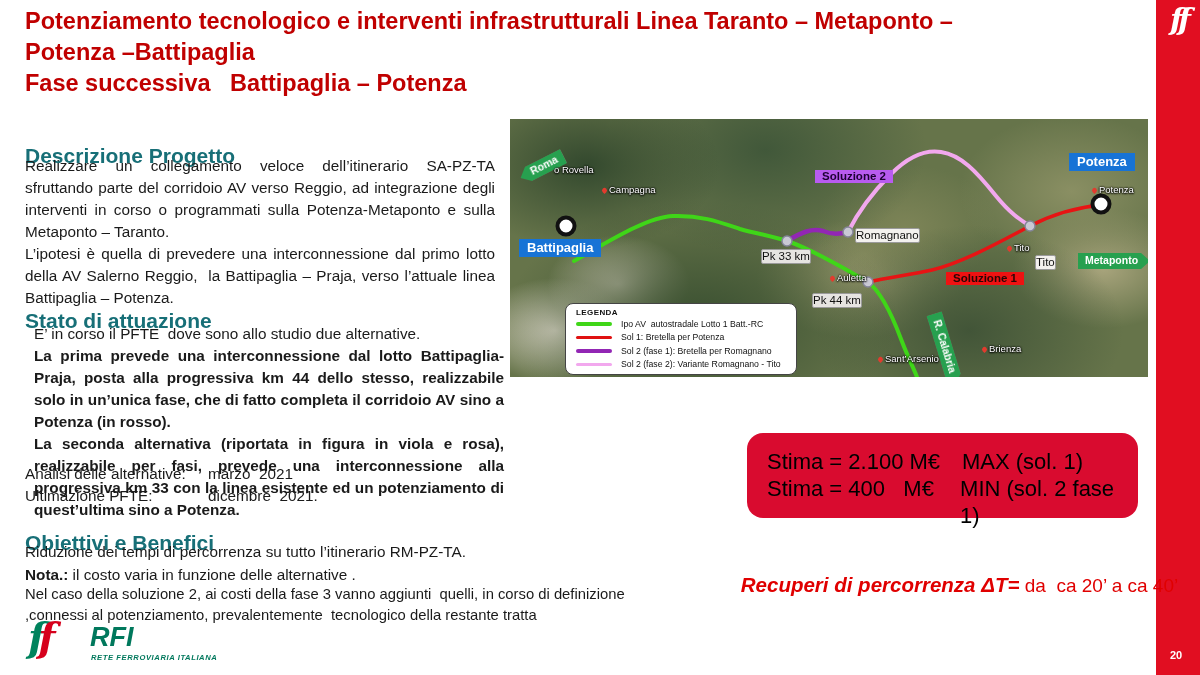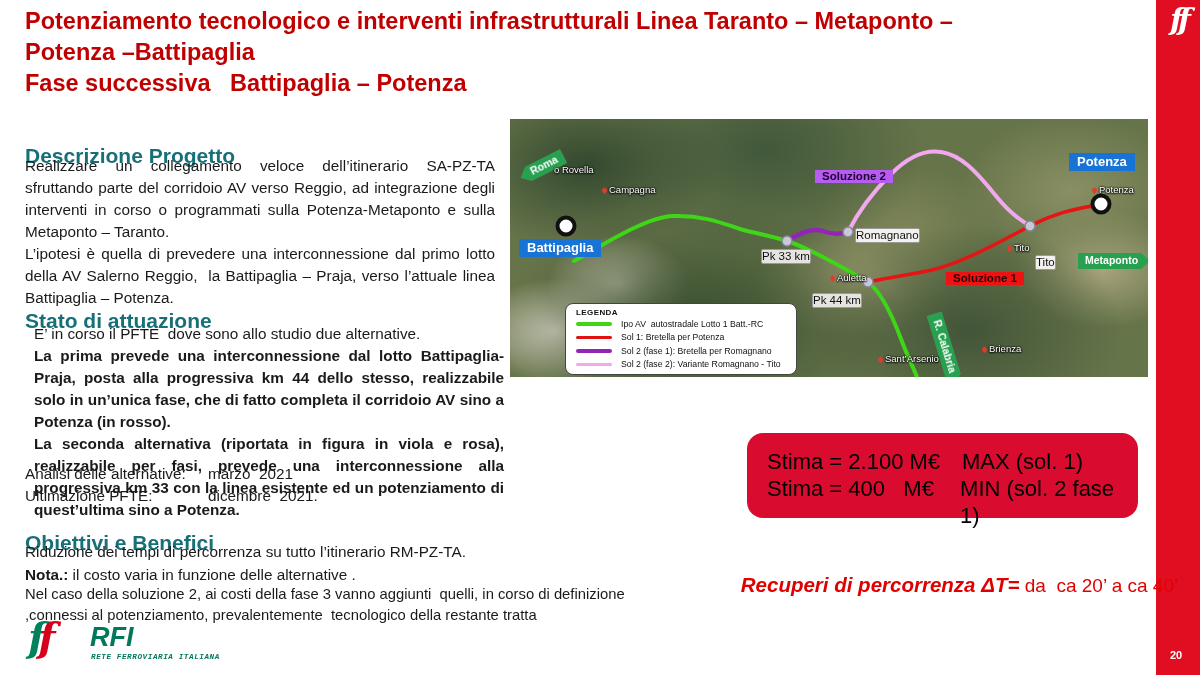--- a/index.html
+++ b/index.html
@@ -33,21 +33,21 @@
 
   
   .rfi{position:absolute;left:28px;top:617px;height:50px;}
   .rfi .mono{font-family:"DejaVu Serif",serif;font-style:italic;font-weight:700;
     font-size:40px;line-height:40px;letter-spacing:-7px;}
   .rfi .mono .f1{color:#00835d;}
   .rfi .mono .f2{color:#d6001c;}
   .rfi .txt{position:absolute;left:62px;top:7px;color:#00785c;font-style:italic;
     font-weight:700;font-size:27px;line-height:27px;}
   .rfi .sub{position:absolute;left:63px;top:36px;color:#00785c;font-style:italic;
-    font-weight:700;font-size:7.6px;letter-spacing:.6px;white-space:nowrap;font-family:Liberation Mono, monospace;}
+    font-weight:700;font-size:7.6px;letter-spacing:.6px;white-space:nowrap;}
 
   
   .map{position:absolute;left:510px;top:119px;width:638px;height:258px;overflow:hidden;
     background-color:#66744a;
     background-image:
       radial-gradient(ellipse 190px 120px at 12% 18%, #33492e 0%, rgba(51,73,46,0) 70%),
       radial-gradient(ellipse 230px 150px at 40% 12%, #41583a 0%, rgba(65,88,58,0) 70%),
       radial-gradient(ellipse 280px 170px at 30% 78%, #3a5031 0%, rgba(58,80,49,0) 70%),
       radial-gradient(ellipse 220px 150px at 72% 82%, #425538 0%, rgba(66,85,56,0) 70%),
       radial-gradient(ellipse 160px 110px at 88% 28%, #8a8f63 0%, rgba(138,143,99,0) 70%),

